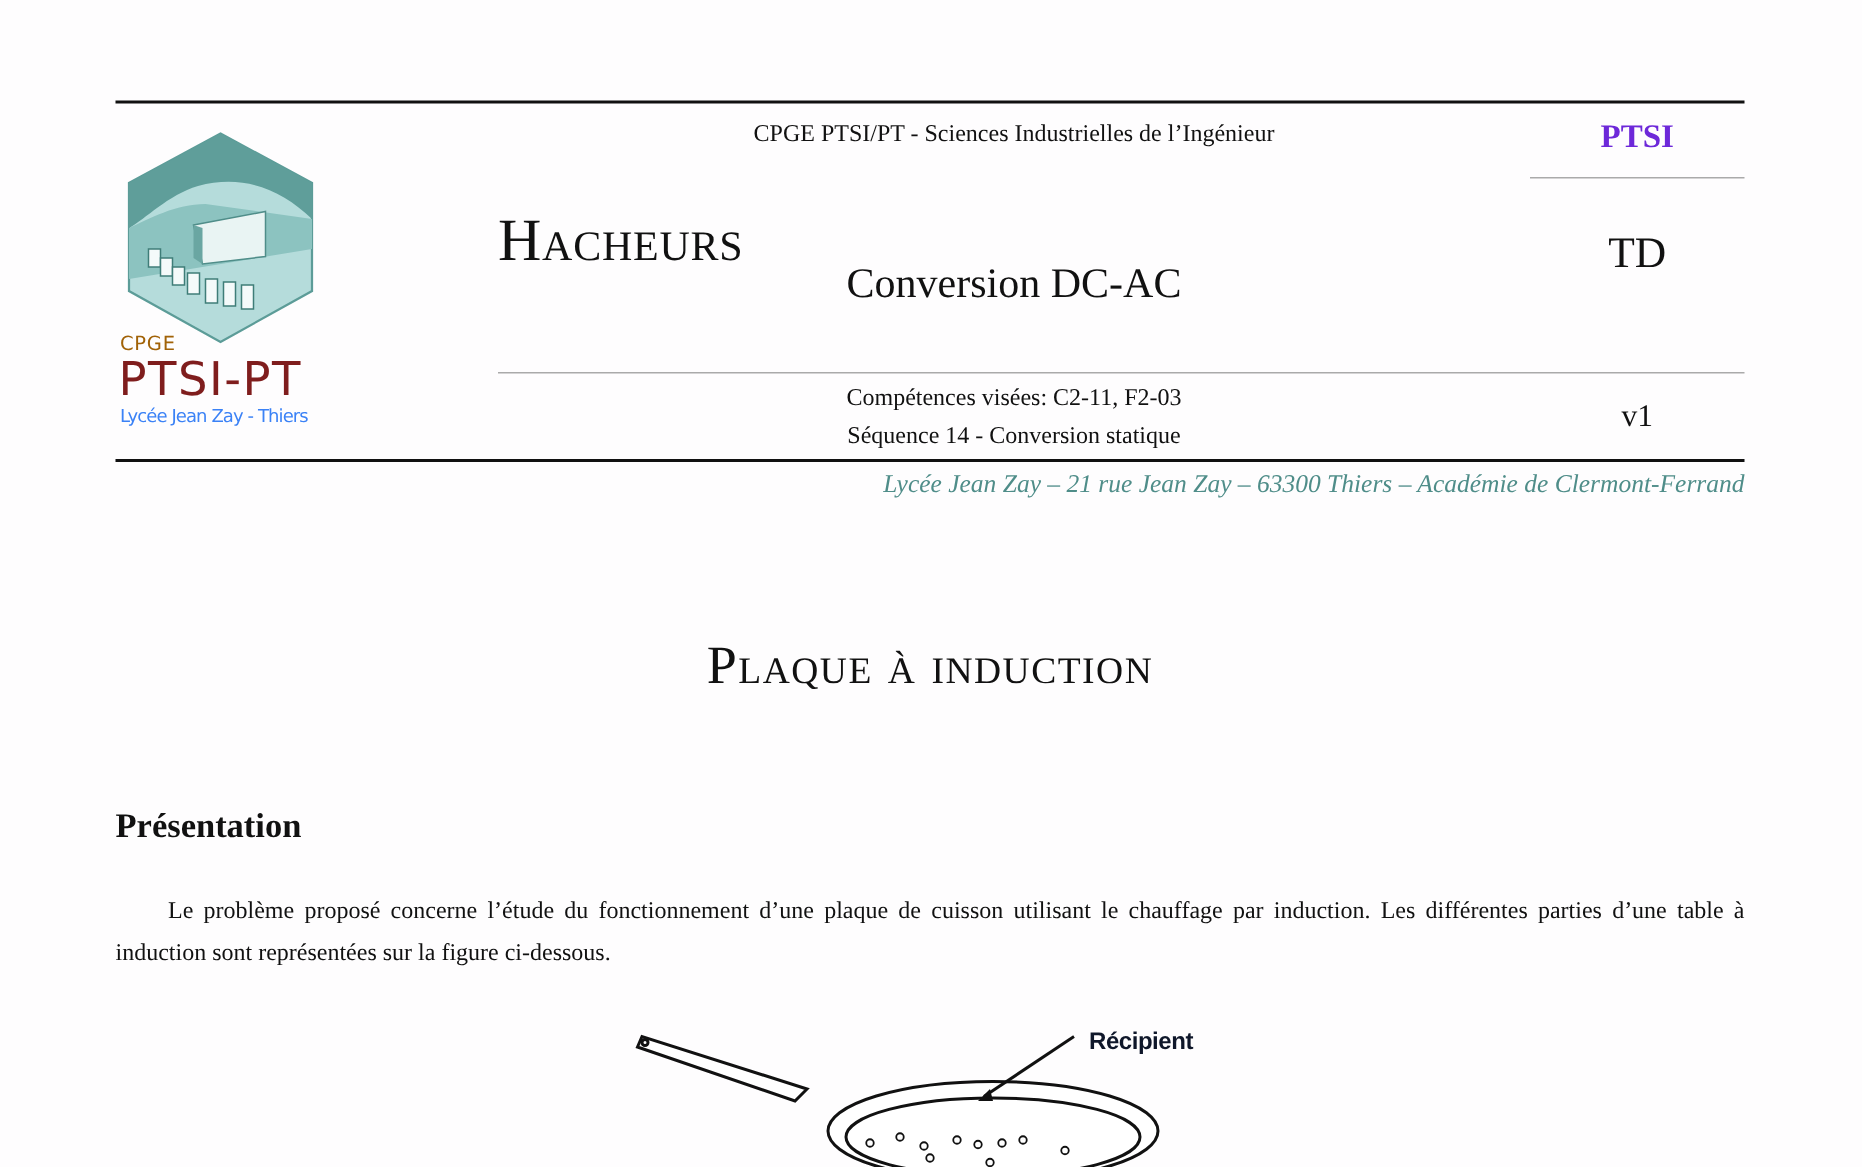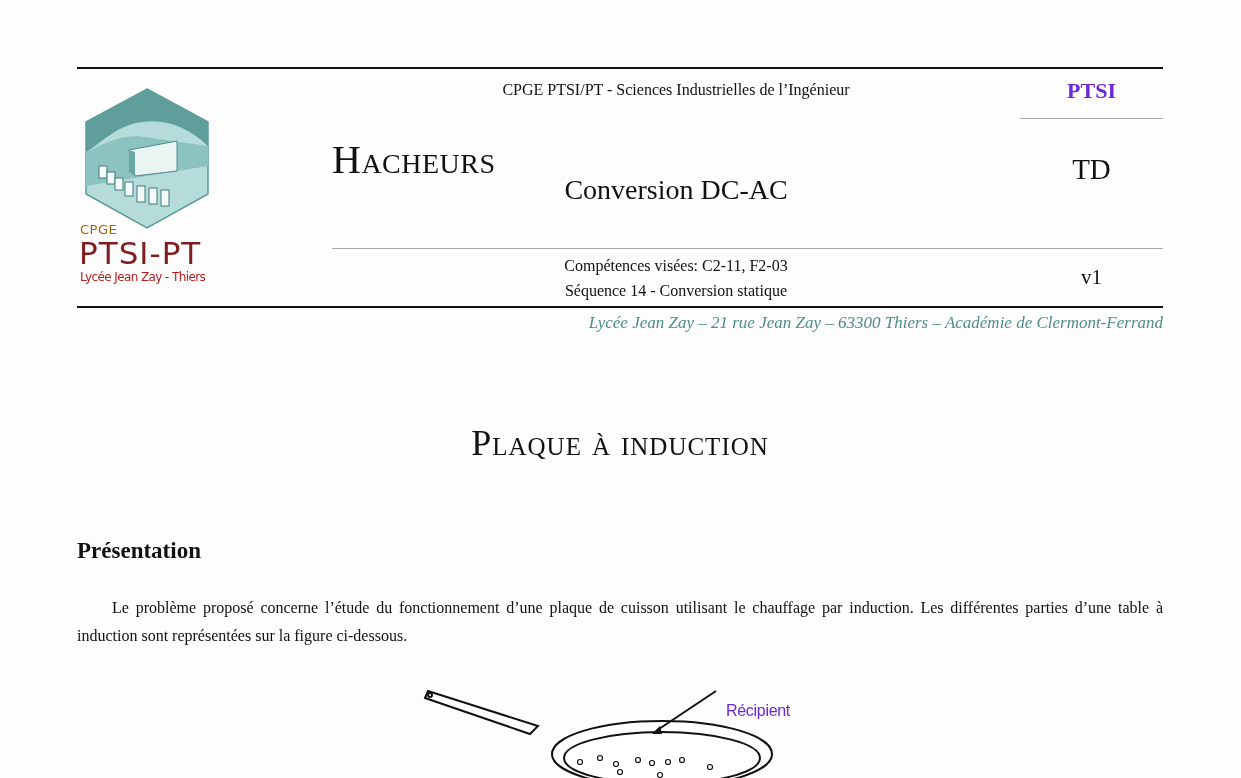--- a/index.html
+++ b/index.html
@@ -12,37 +12,37 @@
   }
   .page { position: absolute; left: 77px; top: 0; width: 1086px; height: 778px; }
   .rule-top { position: absolute; left: 0; top: 67px; width: 1086px; height: 2px; background: #111; }
   .rule-bottom { position: absolute; left: 0; top: 306px; width: 1086px; height: 2px; background: #111; }
   .rule-thin-mid { position: absolute; left: 255px; top: 248px; width: 831px; height: 1px; background: #aaa; }
   .rule-thin-right { position: absolute; left: 943px; top: 118px; width: 143px; height: 1px; background: #aaa; }
 
   .logo { position: absolute; left: 0; top: 86px; width: 150px; height: 205px; }
   .logo-cpge { position: absolute; left: 3px; top: 222px; font-family: "DejaVu Sans", sans-serif; font-size: 13px; color: #a16207; letter-spacing: 0.5px; }
   .logo-name { position: absolute; left: 2px; top: 235px; font-family: "DejaVu Sans", sans-serif; font-size: 31px; color: #7f1d1d; letter-spacing: 1px; }
-  .logo-sub { position: absolute; left: 3px; top: 270px; font-family: "DejaVu Sans", sans-serif; font-size: 12px; color: #b91c1c; letter-spacing: -0.6px; }
+  .logo-sub { position: absolute; left: 3px; top: 270px; font-family: "DejaVu Sans", sans-serif; font-size: 12px; color: #3b82f6; letter-spacing: -0.6px; }
 
   .hdr-course { position: absolute; left: 255px; top: 81px; width: 688px; text-align: center; font-size: 16px; font-family: "Liberation Serif", serif; }
   .hdr-title { position: absolute; left: 255px; top: 136px; width: 688px; text-align: left; font-family: "Liberation Serif", serif; font-size: 40px; font-variant: small-caps; letter-spacing: 0.5px; }
   .hdr-subtitle { position: absolute; left: 255px; top: 174px; width: 688px; text-align: center; font-family: "Liberation Serif", serif; font-size: 28px; }
   .hdr-level { position: absolute; left: 943px; top: 78px; width: 143px; text-align: center; font-family: "Liberation Serif", serif; font-weight: bold; font-size: 22px; color: #6d28d9; }
   .hdr-type { position: absolute; left: 943px; top: 153px; width: 143px; text-align: center; font-family: "Liberation Serif", serif; font-size: 29px; }
   .hdr-skills { position: absolute; left: 255px; top: 253px; width: 688px; text-align: center; font-family: Liberation Serif, serif; font-size: 16px; line-height: 25px; }
   .hdr-version { position: absolute; left: 943px; top: 265px; width: 143px; text-align: center; font-family: "Liberation Serif", serif; font-size: 21px; }
   .school-line { position: absolute; left: 0; top: 313px; width: 1086px; text-align: right; font-family: "Liberation Serif", serif; font-style: italic; font-size: 17px; color: #4f8d89; }
 
   .doc-title { position: absolute; left: 0; top: 422px; width: 1086px; text-align: center; font-family: "Liberation Serif", serif; font-size: 36px; font-variant: small-caps; letter-spacing: 1px; }
   .section-heading { position: absolute; left: 0; top: 538px; font-family: "Liberation Serif", serif; font-weight: bold; font-size: 23px; }
   .paragraph { position: absolute; left: 0; top: 594px; width: 1086px; font-family: "Liberation Serif", serif; font-size: 16px; line-height: 28px; text-align: justify; text-indent: 35px; }
 
   .figure { position: absolute; left: 343px; top: 676px; width: 400px; height: 102px; overflow: hidden; }
-  .figure-label { position: absolute; left: 306px; top: 26px; font-family: "Liberation Sans", sans-serif; font-weight: normal; font-size: 16px; letter-spacing: -0.3px; color: #6d28d9; }
+  .figure-label { position: absolute; left: 306px; top: 10px; font-family: "Liberation Sans", sans-serif; font-weight: bold; font-size: 16px; letter-spacing: -0.3px; color: #0f172a; }
 </style>
 </head>
 <body>
 
 <div class="page">
   <div class="rule-top"></div>
 
   <div class="logo">
     <svg width="150" height="150" viewBox="0 0 150 150" style="position:absolute;left:0;top:0;">
       <polygon points="70,3 131,36 131,108 70,142 9,108 9,36" fill="#b5dcdb" stroke="#5c9c98" stroke-width="1.5"></polygon>

